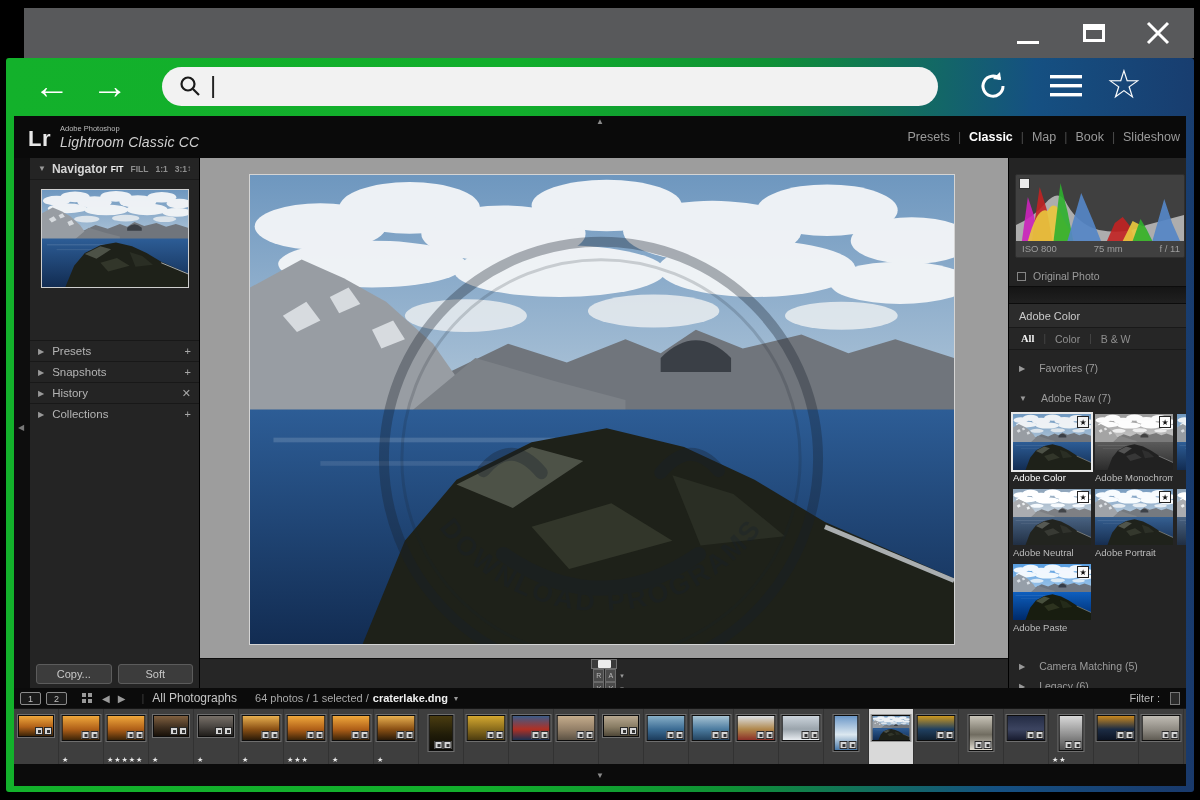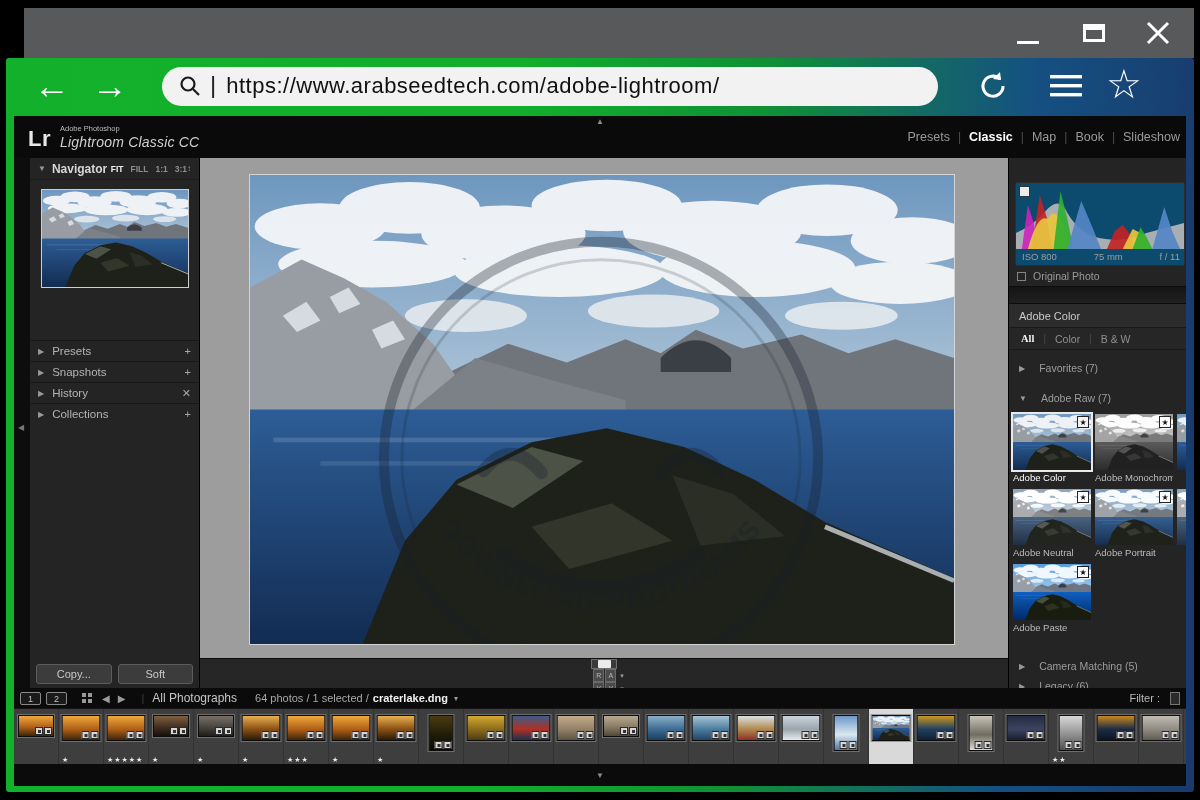--- a/index.html
+++ b/index.html
@@ -65,21 +65,21 @@
   .loupe-btn i{display:block;width:13px;height:8px;background:#ececec;border-radius:1px;}
   .vsel{display:flex;align-items:center;margin-left:9px;}
   .chip{width:11px;height:13px;background:#4a4a4a;border:1px solid #6a6a6a;color:#b9b9b9;font-size:7px;display:flex;align-items:center;justify-content:center;margin-right:1px;}
   .caret{color:#9a9a9a;font-size:7px;margin-left:3px;}
   .ct-div{width:1px;height:20px;background:#131313;margin:0 12px 0 14px;}
   .chk{width:10px;height:10px;border:1px solid #858585;background:transparent;margin-right:7px;}
   .soft-label{color:#bdbdbd;font-size:11px;}
   .ct-right{margin-left:auto;display:flex;align-items:center;border-left:1px solid #131313;height:100%;padding-left:12px;}
 
   .right-panel{position:absolute;left:994px;top:42px;width:178px;height:530px;background:#242424;border-left:1px solid #000;overflow:hidden;}
-  .hist-box{position:absolute;left:6px;top:24px;width:170px;height:84px;background:#0c4a6e;border:1px solid #2e2e2e;border-radius:2px;overflow:hidden;}
+  .hist-box{position:absolute;left:6px;top:16px;width:170px;height:84px;background:#404040;border:1px solid #2e2e2e;border-radius:2px;overflow:hidden;}
   .hist-box svg{position:absolute;left:0;top:0;width:100%;height:66px;}
   .clip-ic{position:absolute;left:3px;top:3px;width:11px;height:11px;background:#ececec;border:1px solid #333;}
   .hist-meta{position:absolute;left:6px;right:4px;bottom:3px;display:flex;justify-content:space-between;color:#9e9e9e;font-size:9.5px;}
   .orig-row{position:absolute;left:8px;top:112px;display:flex;align-items:center;}
   .orig-row .chk{width:9px;height:9px;}
   .orig-label{color:#9a9a9a;font-size:10.5px;}
   .panel-divider{position:absolute;left:0;top:128px;width:100%;height:18px;background:linear-gradient(180deg,#151515,#202020);border-top:1px solid #0c0c0c;border-bottom:1px solid #0c0c0c;}
   .profile-head{position:absolute;left:0;top:146px;width:100%;height:24px;background:#2c2c2c;border-bottom:1px solid #191919;display:flex;align-items:center;padding:0 10px;color:#cacaca;font-size:11px;}
   .tabs-row{position:absolute;left:0;top:170px;width:100%;height:22px;display:flex;align-items:center;padding:0 10px;border-bottom:1px solid #191919;background:#262626;}
   .ptab{font-size:10.5px;color:#8f8f8f;padding:0 2px;}
@@ -203,21 +203,20 @@
 
   <div class="toolbar">
     <div class="nav-arrow"><span>←</span></div>
     <div class="nav-arrow"><span>→</span></div>
     <div class="url-pill">
       <svg width="24" height="24" viewBox="0 0 24 24">
         <circle cx="10" cy="10" r="6.5" stroke="#1a1a1a" stroke-width="2.2" fill="none"></circle>
         <path d="M15,15 L21,21" stroke="#1a1a1a" stroke-width="2.2"></path>
       </svg>
       <span class="url-sep">|</span>
-      <span class="url-text">https://www.arabseedtech.com/adobe-lightroom/</span>
     </div>
     <div class="tb-ic">
       <svg width="34" height="34" viewBox="0 0 34 34">
         <path d="M27,17 A10,10 0 1 1 24,10" stroke="#fff" stroke-width="3" fill="none"></path>
         <path d="M24,3 L25,11 L17,10 Z" fill="#fff"></path>
       </svg>
     </div>
     <div class="tb-ic">
       <svg width="36" height="30" viewBox="0 0 36 30">
         <rect x="2" y="4" width="32" height="3.4" fill="#fff"></rect>

